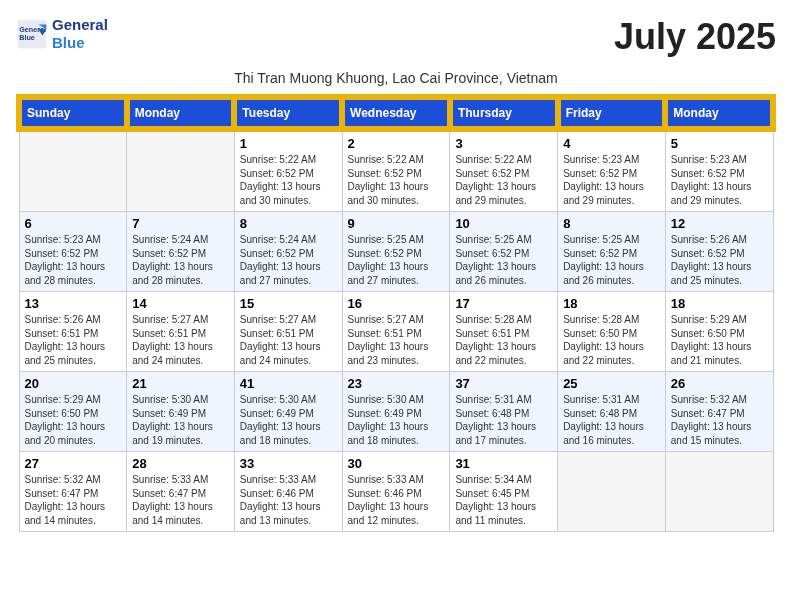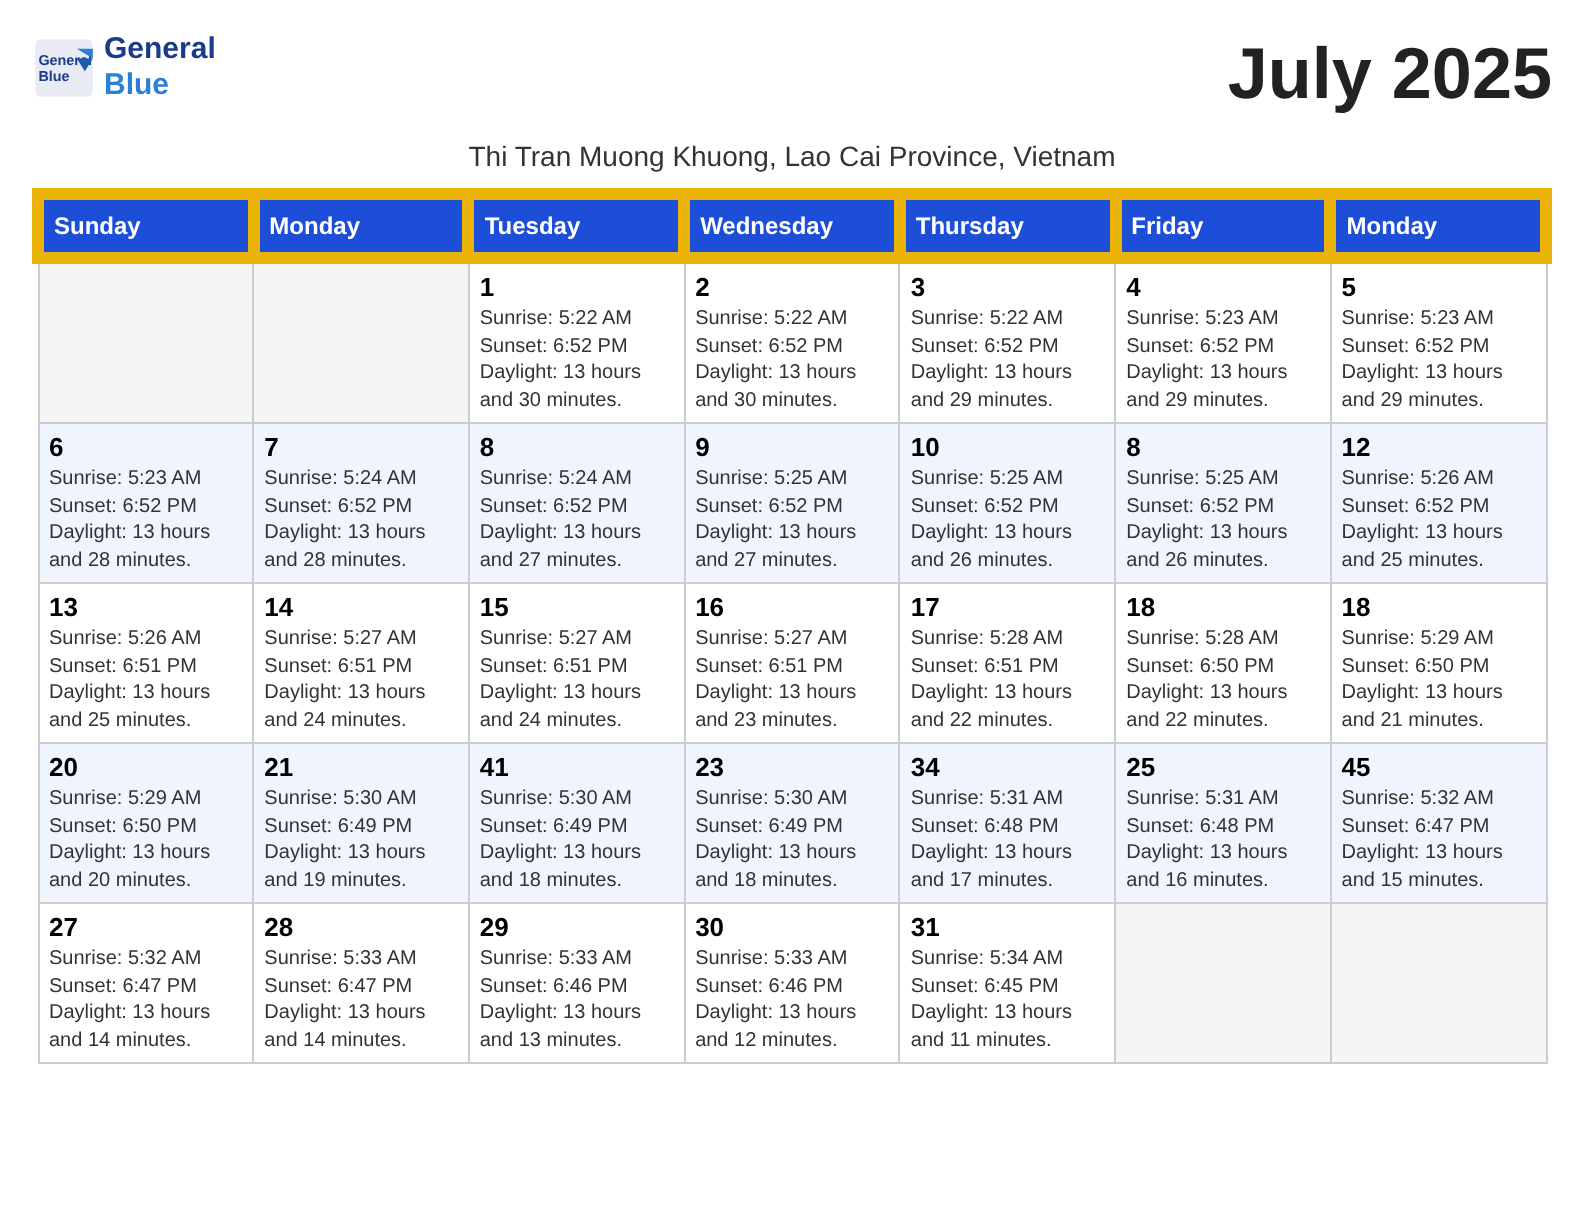--- a/index.html
+++ b/index.html
@@ -215,43 +215,43 @@
         </td>
         <td>
           <span class="day-num">41</span>
           <div class="day-info">Sunrise: 5:30 AM<br>Sunset: 6:49 PM<br>Daylight: 13 hours<br>and 18 minutes.</div>
         </td>
         <td>
           <span class="day-num">23</span>
           <div class="day-info">Sunrise: 5:30 AM<br>Sunset: 6:49 PM<br>Daylight: 13 hours<br>and 18 minutes.</div>
         </td>
         <td>
-          <span class="day-num">34</span>
+          <span class="day-num">37</span>
           <div class="day-info">Sunrise: 5:31 AM<br>Sunset: 6:48 PM<br>Daylight: 13 hours<br>and 17 minutes.</div>
         </td>
         <td>
           <span class="day-num">25</span>
           <div class="day-info">Sunrise: 5:31 AM<br>Sunset: 6:48 PM<br>Daylight: 13 hours<br>and 16 minutes.</div>
         </td>
         <td>
-          <span class="day-num">45</span>
+          <span class="day-num">26</span>
           <div class="day-info">Sunrise: 5:32 AM<br>Sunset: 6:47 PM<br>Daylight: 13 hours<br>and 15 minutes.</div>
         </td>
       </tr>
       <tr>
         <td>
           <span class="day-num">27</span>
           <div class="day-info">Sunrise: 5:32 AM<br>Sunset: 6:47 PM<br>Daylight: 13 hours<br>and 14 minutes.</div>
         </td>
         <td>
           <span class="day-num">28</span>
           <div class="day-info">Sunrise: 5:33 AM<br>Sunset: 6:47 PM<br>Daylight: 13 hours<br>and 14 minutes.</div>
         </td>
         <td>
-          <span class="day-num">29</span>
+          <span class="day-num">33</span>
           <div class="day-info">Sunrise: 5:33 AM<br>Sunset: 6:46 PM<br>Daylight: 13 hours<br>and 13 minutes.</div>
         </td>
         <td>
           <span class="day-num">30</span>
           <div class="day-info">Sunrise: 5:33 AM<br>Sunset: 6:46 PM<br>Daylight: 13 hours<br>and 12 minutes.</div>
         </td>
         <td>
           <span class="day-num">31</span>
           <div class="day-info">Sunrise: 5:34 AM<br>Sunset: 6:45 PM<br>Daylight: 13 hours<br>and 11 minutes.</div>
         </td>

